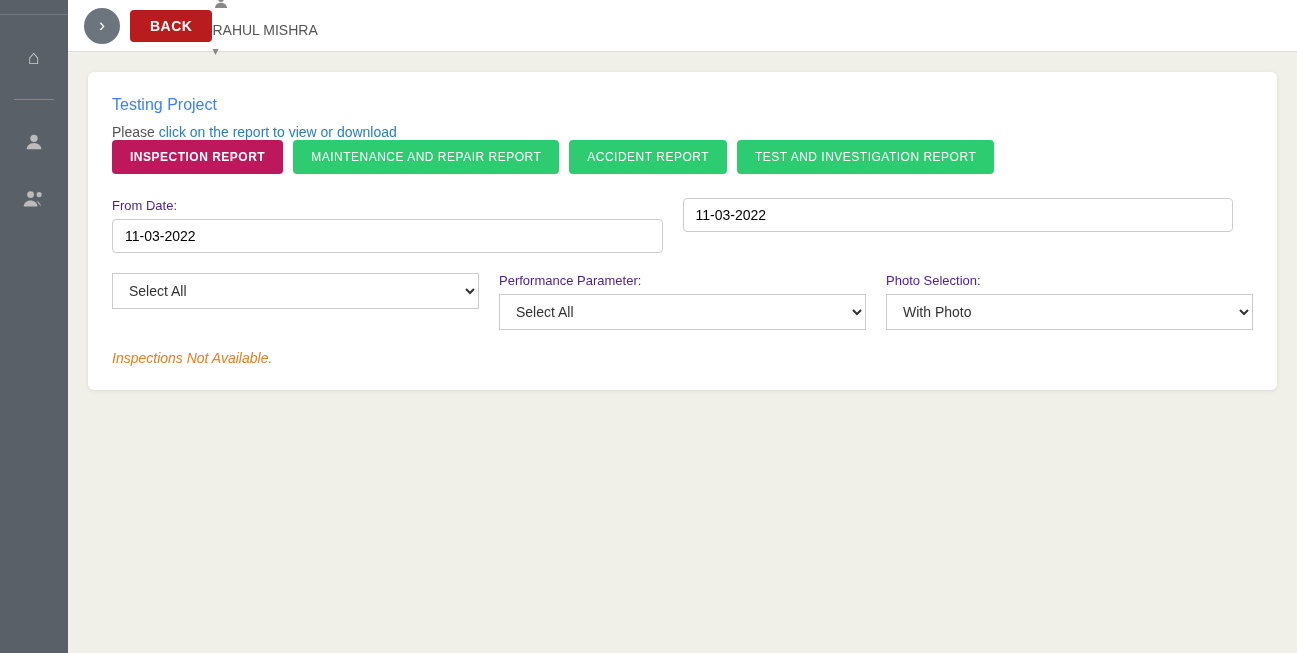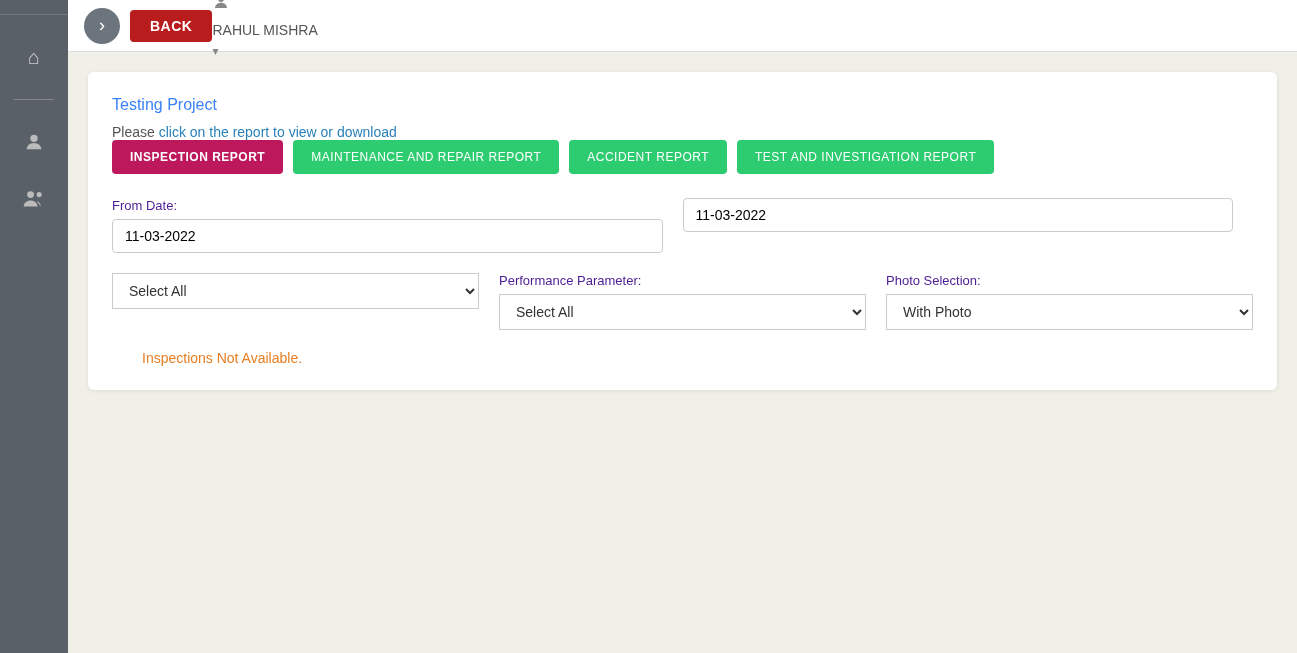--- a/index.html
+++ b/index.html
@@ -201,21 +201,21 @@
       color: #333;
       background: #fff;
       outline: none;
       cursor: pointer;
       appearance: auto;
     }
 
     .not-available {
       font-size: 14px;
       color: #e67e22;
-      margin-left: 30px;
+      font-style: italic;
     }
 
     
     .sidebar-top-divider {
       width: 100%;
       height: 1px;
       background: rgba(255,255,255,0.15);
       margin: 4px 0;
     }
   </style>

